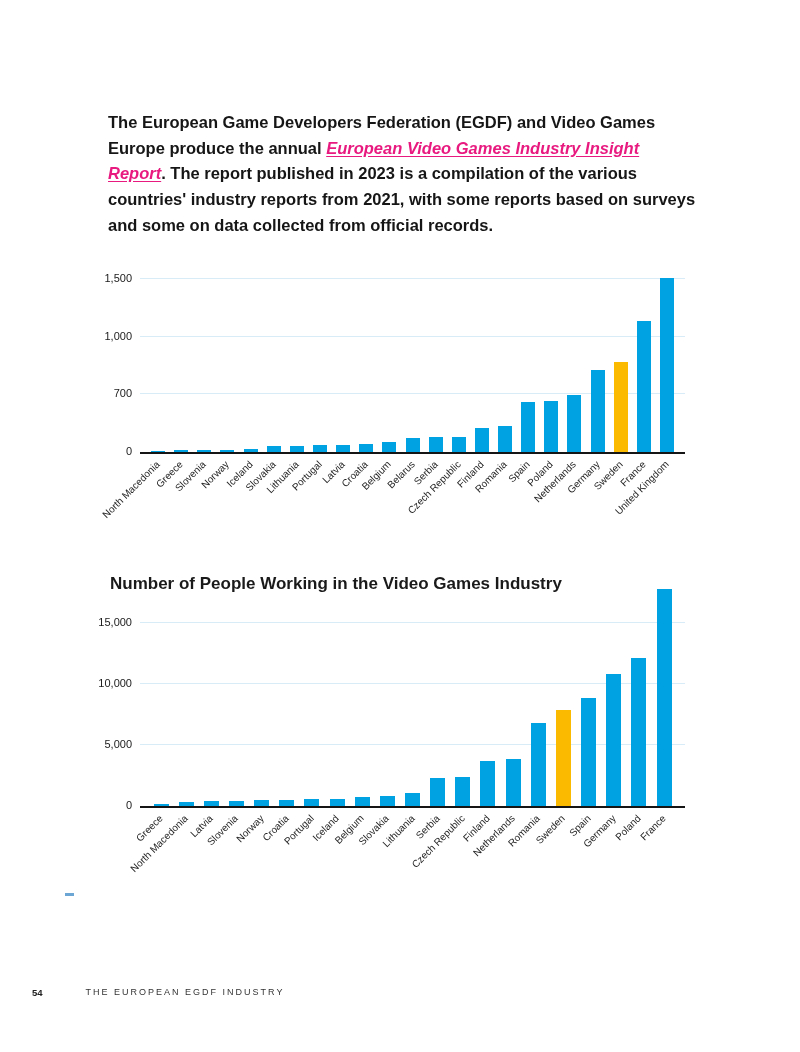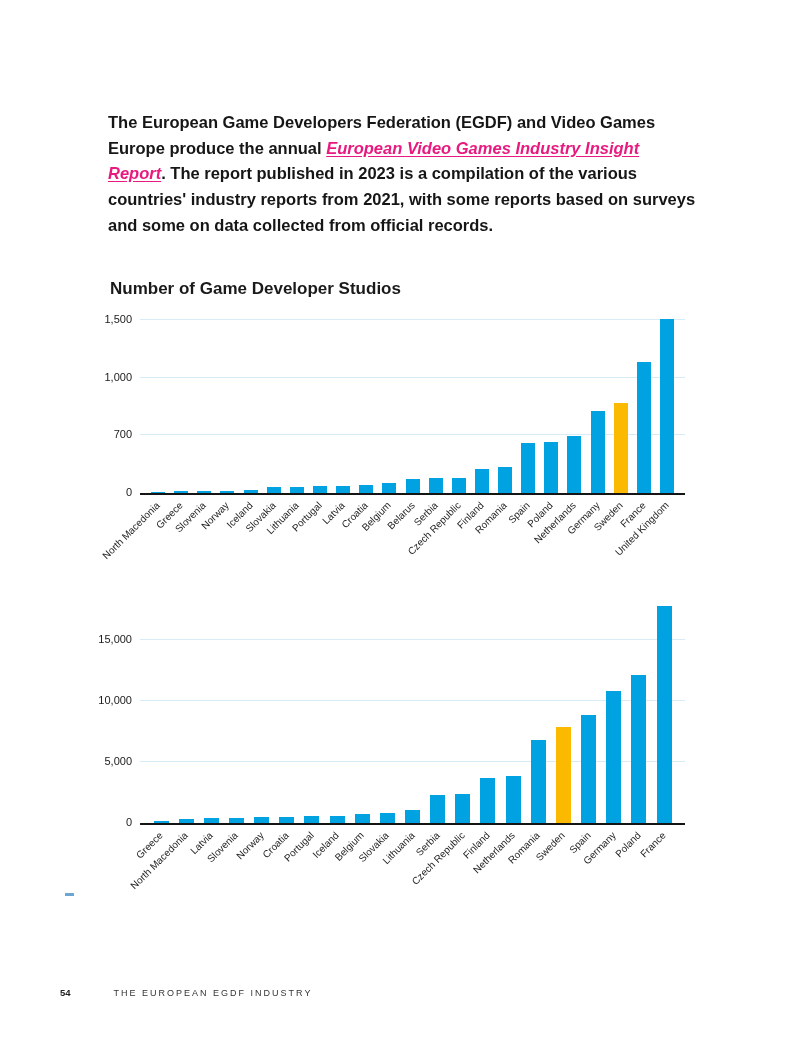--- a/index.html
+++ b/index.html
@@ -46,34 +46,33 @@
   .bar { position: absolute; bottom: 0; }
   .xlabels { position: relative; }
   .xlabel {
     position: absolute; top: 3px; width: 110px; text-align: right;
     font-size: 10px; color: #262626; white-space: nowrap;
     transform: rotate(-45deg); transform-origin: 100% 50%;
   }
 
   .margin-dash { position: absolute; left: 65px; top: 893px; width: 9px; height: 3px; background: #6CA6D4; }
 
-  footer.page-footer { position: absolute; left: 60px; top: 987px; display: flex; align-items: flex-end; }
+  footer.page-footer { position: absolute; left: 32px; top: 987px; display: flex; align-items: flex-start; }
   .page-number { font-size: 9.5px; font-weight: 700; color: #222; }
   .running-title { margin-left: 43px; font-size: 9px; letter-spacing: 2px; color: #333; }
 </style>
 </head>
 <body>
 
 <div class="page">
 
 
   <p class="intro"><span>The European Game Developers Federation (EGDF) and Video Games Europe produce the annual </span><a href="#" class="report-link">European Video Games Industry Insight Report</a><span>. The report published in 2023 is a compilation of the various countries' industry reports from 2021, with some reports based on surveys and some on data collected from official records.</span></p>
 
   <section class="chart chart-0">
-    <h2 class="chart-title">Number of Game Developer Studios</h2>
     <div class="plot" style="height: 177px; width: 545px; margin-left: 42px;">
         <div class="ytick" style="bottom: -6px;">0</div>
         <div class="gridline" style="bottom: 57.4675px;"></div>
         <div class="ytick" style="bottom: 51.4675px;">700</div>
         <div class="gridline" style="bottom: 114.935px;"></div>
         <div class="ytick" style="bottom: 108.935px; margin-top: 45px;">1,000</div>
         <div class="gridline" style="bottom: 172.403px;"></div>
         <div class="ytick" style="bottom: 166.403px;">1,500</div>
         <div class="bar" style="left: 11px; width: 14px; height: 1px; background: rgb(0, 162, 225);"></div>
         <div class="bar" style="left: 34.1364px; width: 14px; height: 1.72403px; background: rgb(0, 162, 225);"></div>
@@ -120,20 +119,21 @@
         <div class="xlabel" style="left: 343.318px;">Poland</div>
         <div class="xlabel" style="left: 366.455px;">Netherlands</div>
         <div class="xlabel" style="left: 389.591px;">Germany</div>
         <div class="xlabel" style="left: 412.727px;">Sweden</div>
         <div class="xlabel" style="left: 435.864px;">France</div>
         <div class="xlabel" style="left: 459px;">United Kingdom</div>
       </div>
   </section>
 
   <section class="chart chart-1">
+    <h2 class="chart-title">Number of People Working in the Video Games Industry</h2>
     <div class="plot" style="height: 218px; width: 545px; margin-left: 42px;">
         <div class="ytick" style="bottom: -6px;">0</div>
         <div class="gridline" style="bottom: 60.8939px;"></div>
         <div class="ytick" style="bottom: 54.8939px;">5,000</div>
         <div class="gridline" style="bottom: 121.788px;"></div>
         <div class="ytick" style="bottom: 115.788px;">10,000</div>
         <div class="gridline" style="bottom: 182.682px;"></div>
         <div class="ytick" style="bottom: 176.682px;">15,000</div>
         <div class="bar" style="left: 13.5px; width: 15px; height: 1.21788px; background: rgb(0, 162, 225);"></div>
         <div class="bar" style="left: 38.65px; width: 15px; height: 4.01899px; background: rgb(0, 162, 225);"></div>

